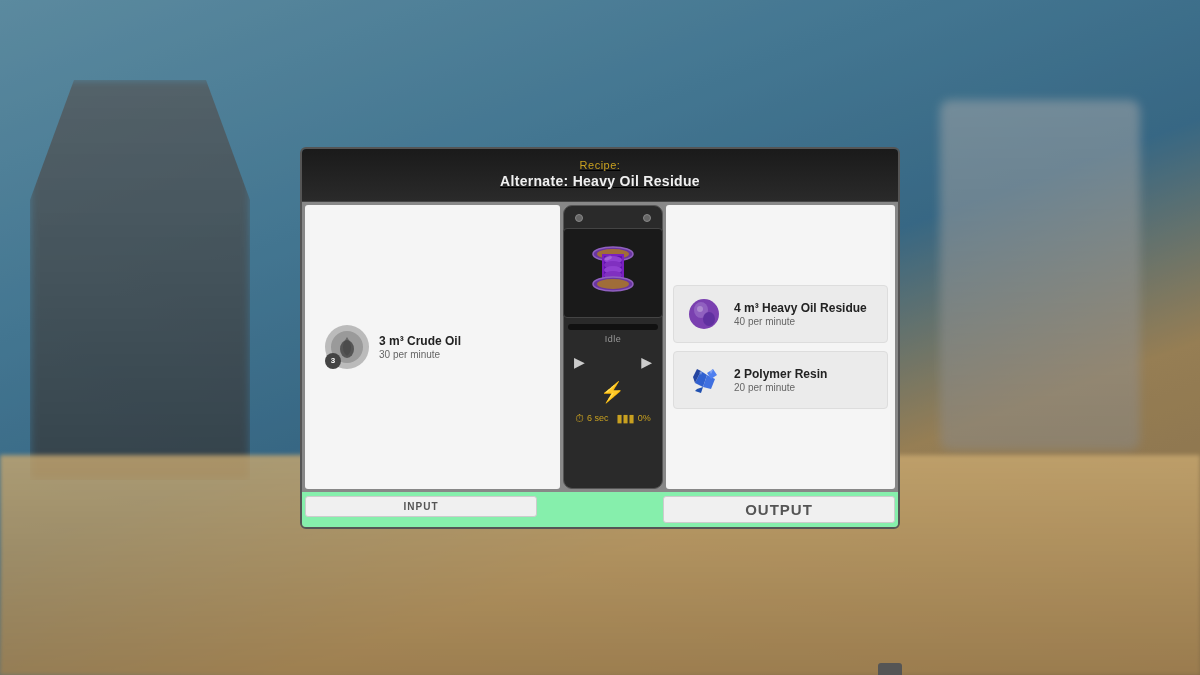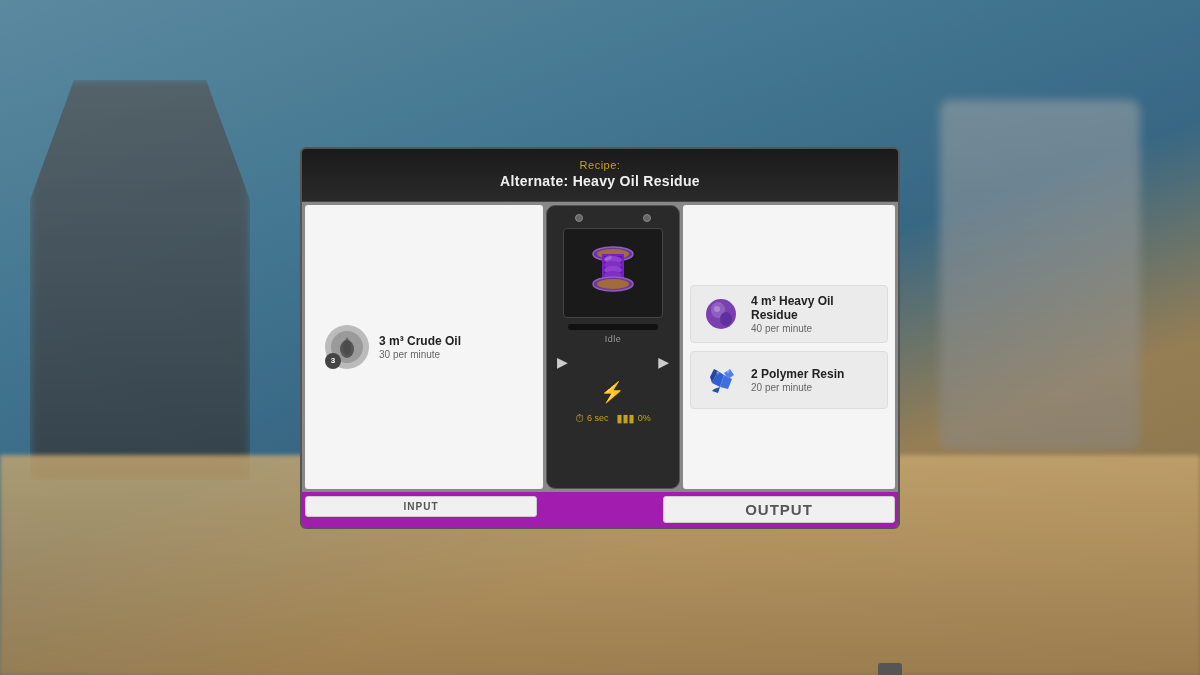--- a/index.html
+++ b/index.html
@@ -72,20 +72,21 @@
       border: 2px solid #555;
       border-radius: 6px;
       overflow: hidden;
     }
 
     .dialog-header {
       background: linear-gradient(180deg, #1a1a1a 0%, #2a2a2a 100%);
       padding: 10px 16px 12px;
       text-align: center;
       border-bottom: 1px solid #444;
+      text-decoration: underline;
     }
 
     .recipe-label {
       color: #c8a020;
       font-size: 11px;
       font-weight: 400;
       letter-spacing: 0.5px;
       margin-bottom: 2px;
     }
 
@@ -112,21 +113,21 @@
       display: flex;
       flex-direction: column;
       justify-content: center;
       align-items: flex-start;
       padding: 20px;
       min-height: 270px;
     }
 
     
     .machine-panel {
-      width: 134px;
+      width: 100px;
       background: #2a2a2a;
       border-radius: 9px;
       display: flex;
       flex-direction: column;
       align-items: center;
       padding: 8px 6px;
       position: relative;
       border: 1px solid #555;
     }
 
@@ -310,21 +311,21 @@
       display: flex;
       align-items: center;
       justify-content: center;
       color: #fff;
       font-size: 8px;
       font-weight: bold;
     }
 
     
     .dialog-footer {
-      background: #a21caf;
+      background: #86efac;
       display: flex;
       padding: 4px 3px;
       gap: 3px;
     }
 
     .footer-spacer {
       flex: 1;
     }
 
     .footer-label {

